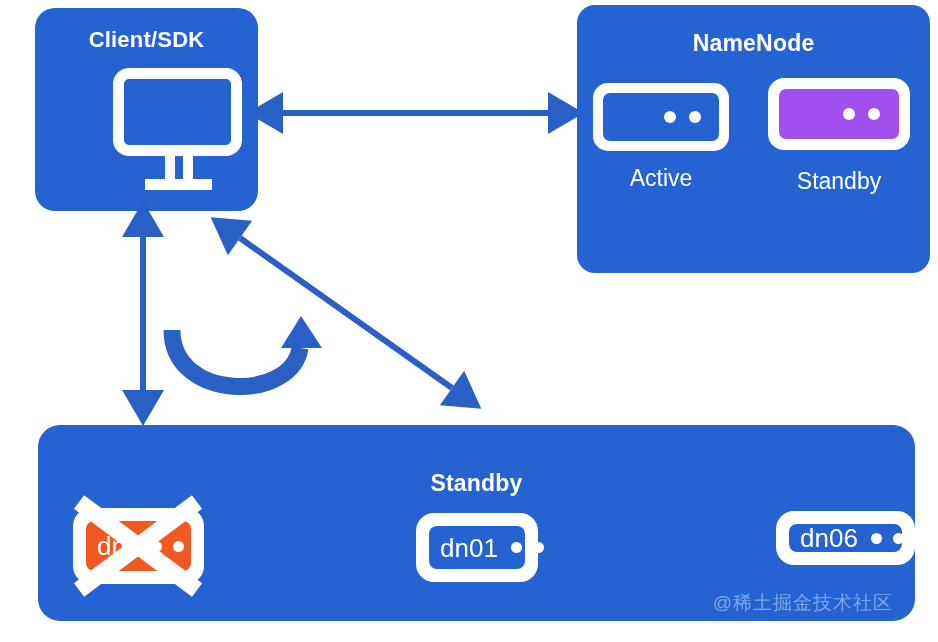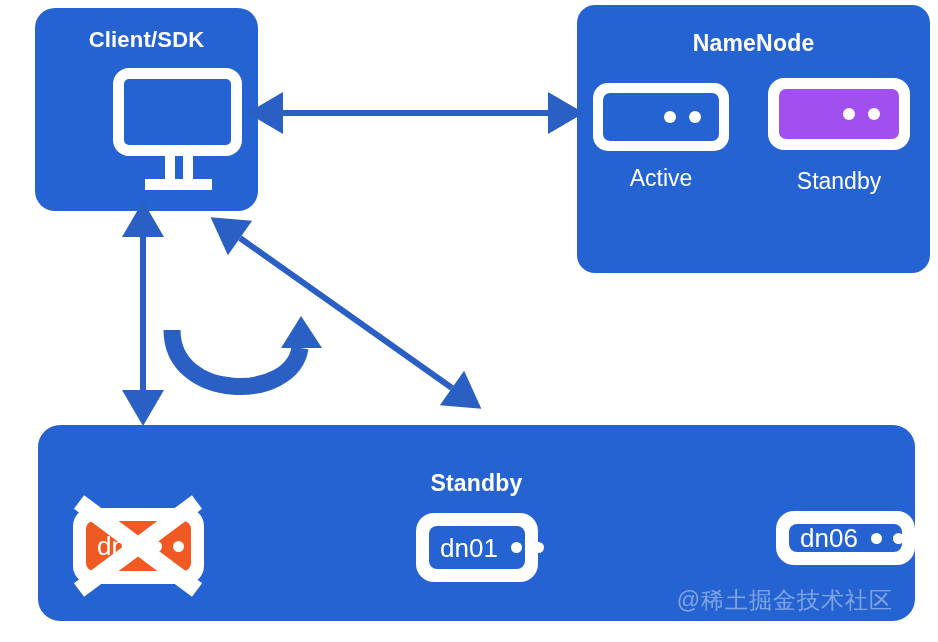--- a/index.html
+++ b/index.html
@@ -221,21 +221,21 @@
     height: 642px;
     pointer-events: none;
   }
 
   
   #watermark {
     position: absolute;
     right: 22px;
     bottom: 9px;
     color: rgba(255,255,255,0.42);
-    font-size: 23px;
+    font-size: 19px;
     letter-spacing: 1px;
     line-height: 1;
     white-space: nowrap;
   }
 </style>
 </head>
 <body>
 
 <div id="canvas">
 

